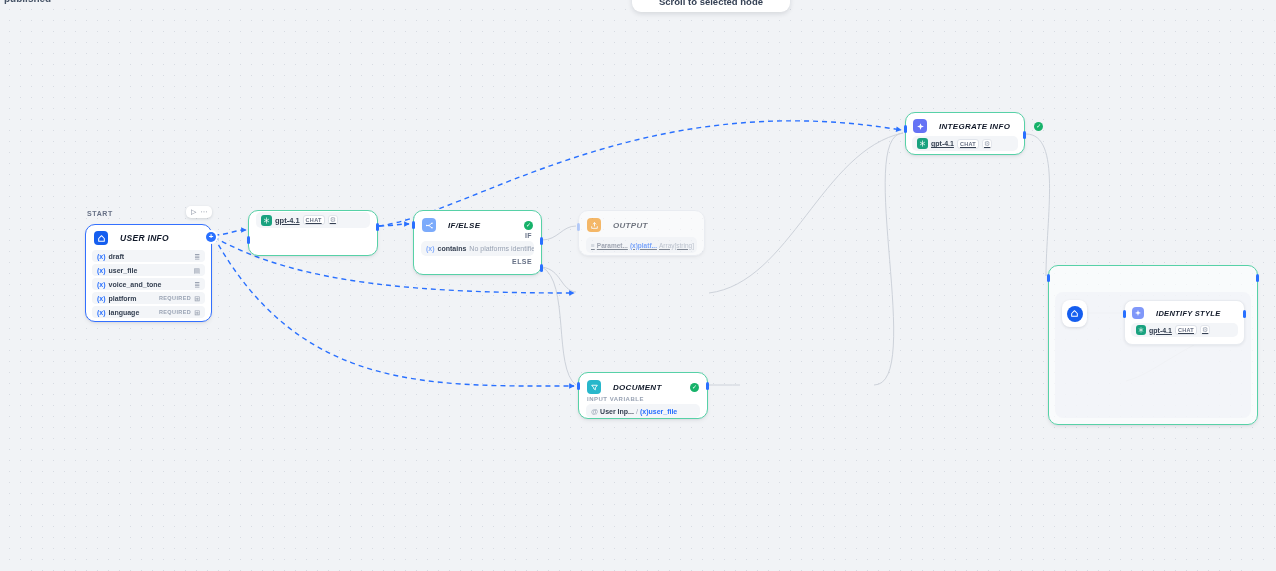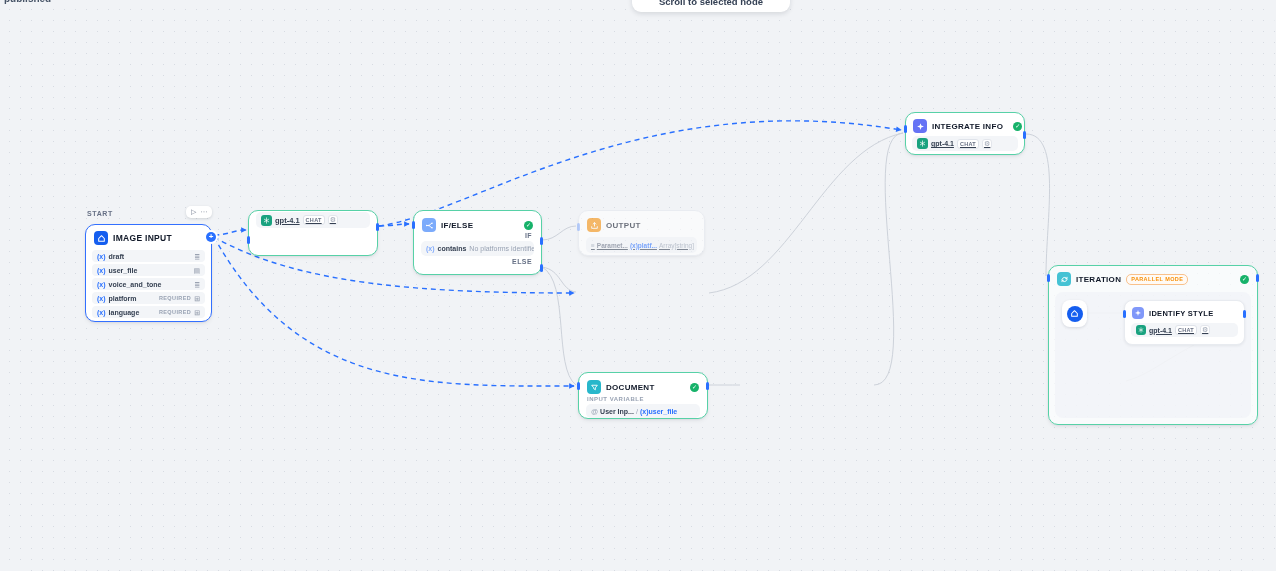--- a/index.html
+++ b/index.html
@@ -13,21 +13,21 @@
     background-image:radial-gradient(circle,#d7dbe2 0.8px,transparent 0.9px);
     background-size:11px 11px;background-position:4px 4px;border-radius:30px;
   }
   #edges{position:absolute;inset:0;pointer-events:none;}
   #edges path{pointer-events:stroke;}
   .edge-gray{fill:none;stroke:#cdd2da;stroke-width:1;}
   .edge-blue{fill:none;stroke:#2970ff;stroke-width:1.4;stroke-dasharray:5 4;}
 
   .node{position:absolute;background:#fff;border:1.2px solid #57d1a7;border-radius:10px;
     box-shadow:0 2px 4px rgba(16,24,40,.06),0 1px 2px rgba(16,24,40,.05);box-sizing:border-box;}
-  .node-header{display:flex;align-items:center;gap:5px;padding:7px 8px 4px 8px;}
+  .node-header{display:flex;align-items:center;gap:12px;padding:7px 8px 4px 8px;font-style:italic;}
   .nicon{width:14px;height:14px;min-width:14px;border-radius:4px;display:flex;align-items:center;justify-content:center;}
   .nicon svg{display:block;}
   .ntitle{font-size:8px;font-weight:700;color:#101828;letter-spacing:.3px;white-space:nowrap;}
   .spacer{flex:1;}
   .check{width:9px;height:9px;min-width:9px;border-radius:50%;background:#17b26a;color:#fff;
     font-size:6px;line-height:9px;text-align:center;font-weight:700;}
   .mrow{margin:1px 7px 7px 7px;background:#f3f5f8;border-radius:5px;display:flex;align-items:center;
     gap:3px;padding:0 5px;height:16px;font-size:7.5px;color:#354052;font-weight:600;text-decoration:underline;}
   .oai{width:11px;height:11px;min-width:11px;border-radius:3px;background:#19a27f;display:flex;align-items:center;justify-content:center;}
   .badge-chat{border:1px solid #dfe3ea;border-radius:3px;font-size:5.5px;color:#676f83;
@@ -117,21 +117,21 @@
     <span>⋯</span>
   </div>
 
   <div class="node" id="user-input" style="left:85px;top:224px;width:127px;height:98px;">
     <div class="node-header" style="padding:6px 8px 5px 8px;">
       <span class="nicon" style="background:#155eef;">
         <svg width="9" height="9" viewBox="0 0 16 16">
             <path d="M3 8 L8 3 L13 8 V13 H3 Z" fill="none" stroke="#fff" stroke-width="1.8" stroke-linejoin="round"></path>
           </svg>
       </span>
-      <span class="ntitle" style="font-size:8.5px;">IMAGE INPUT</span>
+      <span class="ntitle" style="font-size:8.5px;">USER INFO</span>
     </div>
     <div class="field">
       <span class="blue">(x)</span>
       <span>draft</span>
       <span class="spacer"></span>
       <span class="ficon">≣</span>
     </div>
     <div class="field">
       <span class="blue">(x)</span>
       <span>user_file</span>
@@ -264,33 +264,20 @@
       <span>gpt-4.1</span>
       <span class="badge-chat">CHAT</span>
       <span class="tune">⚙</span>
     </div>
     <div class="handle" style="left:-2px;top:12px;"></div>
     <div class="handle" style="right:-2px;top:18px;"></div>
   </div>
 
   <div class="node" id="iteration" style="left:1048px;top:265px;width:210px;height:160px;">
     <div class="inner-bg"></div>
-    <div class="node-header" style="padding:6px 8px 3px 8px;position:relative;z-index:2;">
-      <span class="nicon" style="background:#45c2d4;">
-        <svg width="9" height="9" viewBox="0 0 16 16" stroke="#fff" stroke-width="1.6" stroke-linecap="round" fill="none">
-            <path d="M12.5 6.5A5 5 0 0 0 3.5 8"></path>
-            <path d="M3.5 9.5A5 5 0 0 0 12.5 8"></path>
-            <path d="M12.5 4v2.5H10M3.5 12V9.5H6"></path>
-          </svg>
-      </span>
-      <span class="ntitle">ITERATION</span>
-      <span class="badge-parallel">PARALLEL MODE</span>
-      <span class="spacer"></span>
-      <span class="check">✓</span>
-    </div>
     <div class="handle" style="left:-2px;top:8px;"></div>
     <div class="handle" style="right:-2px;top:8px;"></div>
   </div>
 
   <div class="iter-start" style="left:1062px;top:300px;">
     <span class="circ">
       <svg width="9" height="9" viewBox="0 0 16 16">
           <path d="M3 8 L8 3 L13 8 V13 H3 Z" fill="none" stroke="#fff" stroke-width="1.8" stroke-linejoin="round"></path>
         </svg>
     </span>

